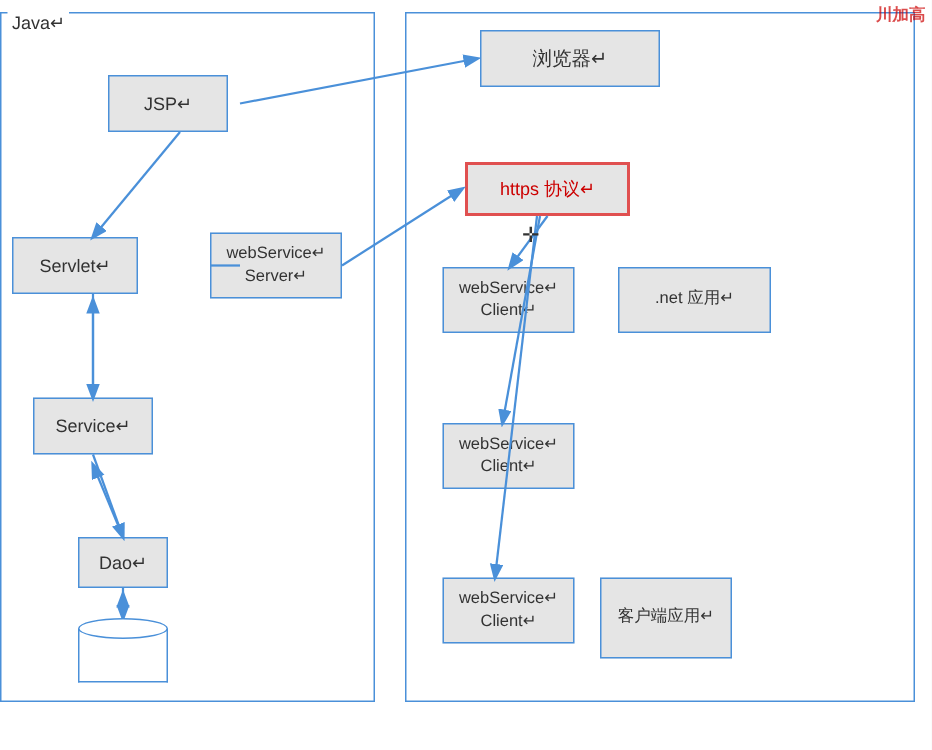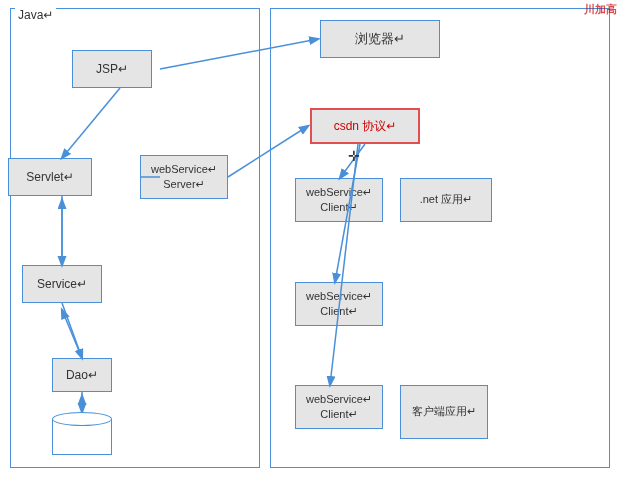--- a/index.html
+++ b/index.html
@@ -38,21 +38,21 @@
       transform: translateX(-50%);
       color: #888;
       font-size: 10px;
       white-space: nowrap;
       z-index: 100;
     }
 
     
     .java-panel {
       position: absolute;
-      left: 10px;
+      left: 0;
       top: 8px;
       width: 250px;
       height: 460px;
       border: 1.5px solid #4a90d9;
       background: transparent;
     }
 
     .java-label {
       position: absolute;
       top: -1px;
@@ -167,27 +167,27 @@
   <div class="cylinder" style="left:52px; top:412px;">
     <div class="cyl-top"></div>
     <div class="cyl-body"></div>
   </div>
 
   <div class="box" style="left:320px; top:20px; width:120px; height:38px; font-size:13px;">
     浏览器↵
   </div>
 
   <div class="box box-red" style="left:310px; top:108px; width:110px; height:36px; font-size:12px; color:#c00;">
-    csdn 协议↵
+    https 协议↵
   </div>
 
   <div class="box" style="left:295px; top:178px; width:88px; height:44px; font-size:11px;">
     webService↵<br>Client↵
   </div>
-  <div class="box" style="left:400px; top:178px; width:92px; height:44px; font-size:11px;">
+  <div class="box" style="left:412px; top:178px; width:102px; height:44px; font-size:11px;">
     .net 应用↵
   </div>
 
   <div class="box" style="left:295px; top:282px; width:88px; height:44px; font-size:11px;">
     webService↵<br>Client↵
   </div>
 
   <div class="box" style="left:295px; top:385px; width:88px; height:44px; font-size:11px;">
     webService↵<br>Client↵
   </div>

